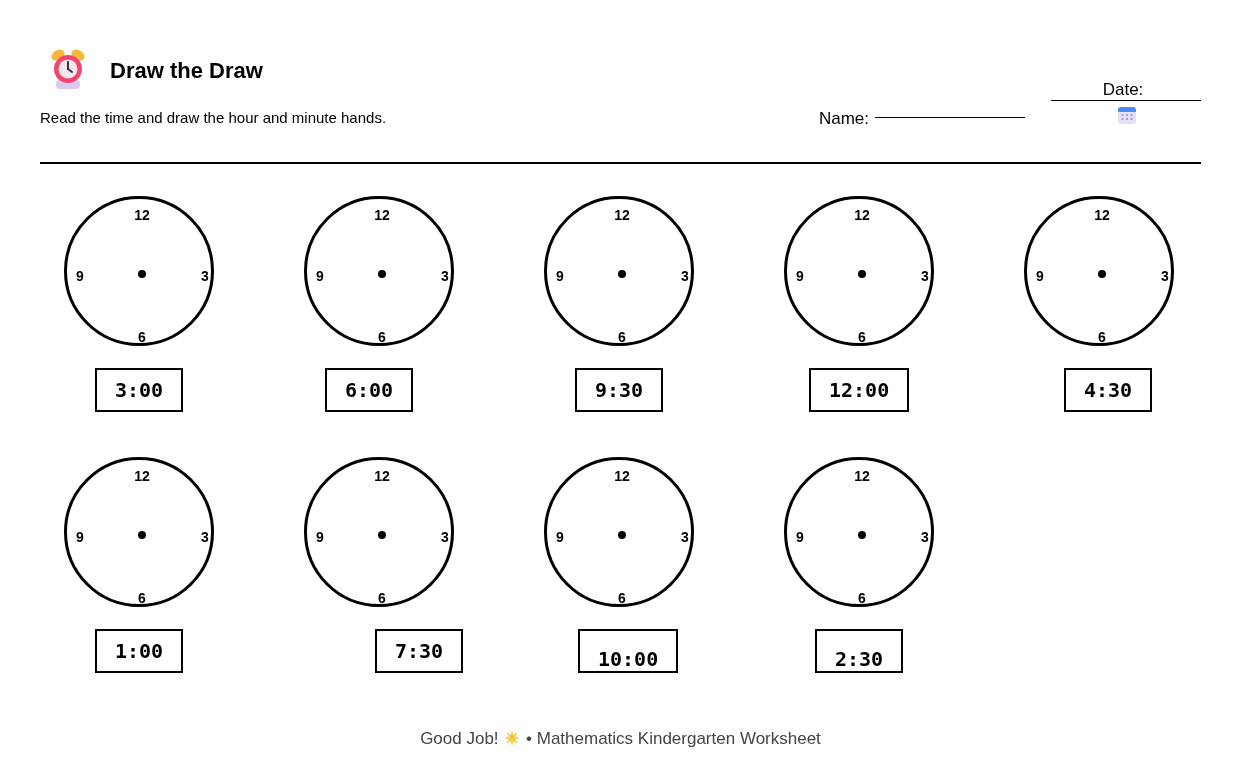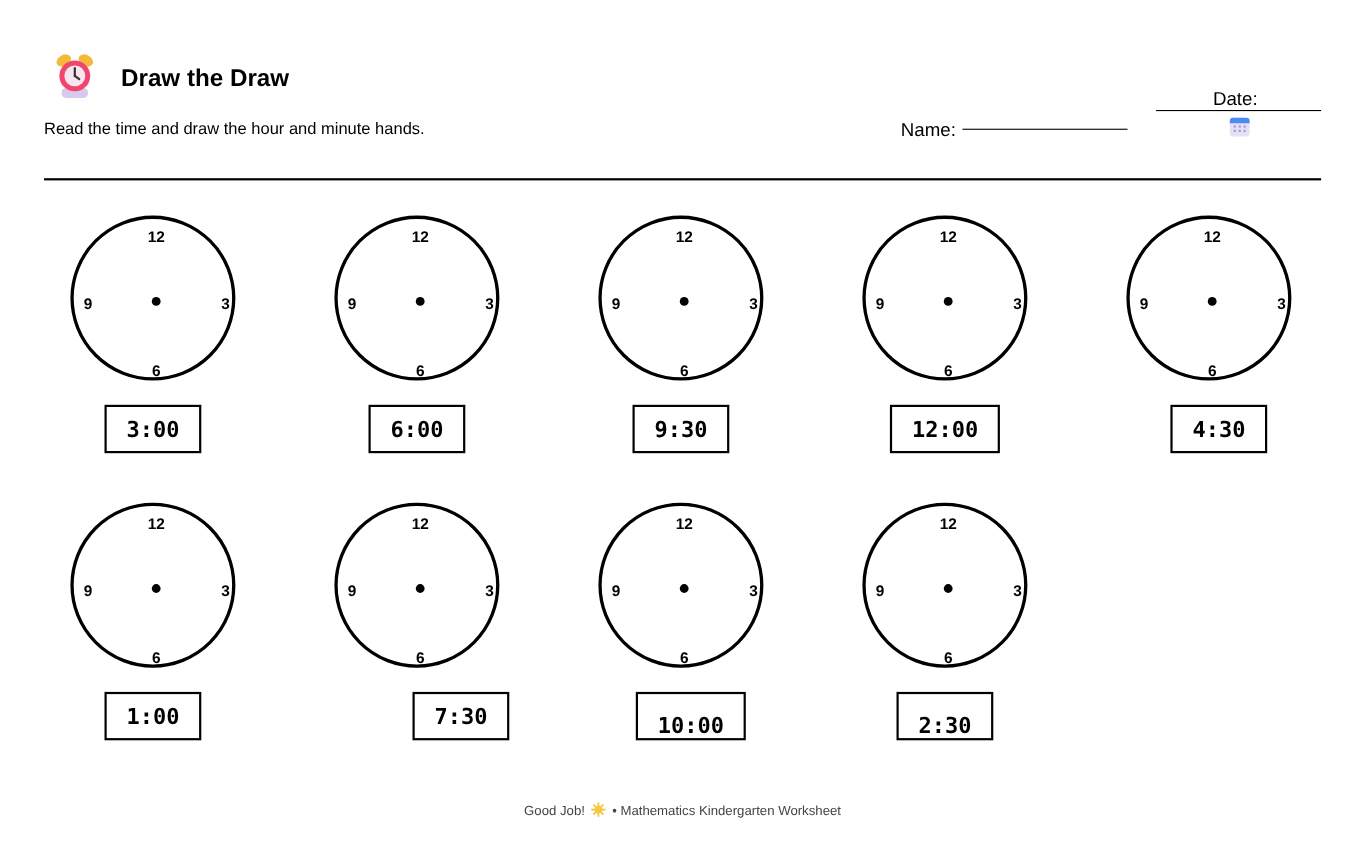--- a/index.html
+++ b/index.html
@@ -13,21 +13,21 @@
   .field { display: flex; align-items: center; font-size: 17px; }
   .field .line { display: inline-block; border-bottom: 1.5px solid #000; margin-left: 6px; margin-bottom: 4px; }
   .name-line { width: 150px; }
   .date-line { width: 150px; }
   .rule { position: absolute; left: 40px; top: 162px; width: 1161px; height: 2px; background: #000; }
   .clock-cell { position: absolute; width: 160px; }
   .face { position: absolute; left: 0; top: 0; width: 150px; height: 150px; border: 3.5px solid #000; border-radius: 50%; box-sizing: border-box; }
   .num { position: absolute; font-weight: bold; font-size: 14px; transform: translate(-50%, -50%); }
   .dot { position: absolute; left: 75px; top: 75px; width: 8px; height: 8px; border-radius: 50%; background: #000; transform: translate(-50%, -50%); }
   .timebox { position: absolute; top: 172px; height: 44px; border: 2px solid #000; box-sizing: border-box; display: flex; align-items: center; justify-content: center; font-family: "DejaVu Sans Mono", monospace; font-weight: bold; font-size: 20px; padding: 0 18px; white-space: nowrap; }
-  .footer { position: absolute; left: 0; width: 1241px; top: 729px; text-align: center; font-size: 12px; color: #444; }
+  .footer { position: absolute; left: 0; width: 1241px; top: 729px; text-align: center; font-size: 17px; color: #444; }
 </style>
 </head>
 <body>
 
 <div class="header">
   <div class="title-row">
     <span class="alarm">
       <svg width="36" height="42" viewBox="0 0 36 42">
         <ellipse cx="8" cy="7" rx="7" ry="5" fill="#f5b93a" transform="rotate(-30 8 7)"></ellipse>
         <ellipse cx="28" cy="7" rx="7" ry="5" fill="#f5b93a" transform="rotate(30 28 7)"></ellipse>
@@ -83,21 +83,21 @@
       </div>
     </div>
     <div class="clock-cell" style="left: 304px; top: 196px;">
       <div class="face">
         <span class="num" style="left:75px;top:16px">12</span>
         <span class="num" style="left:138px;top:77px">3</span>
         <span class="num" style="left:75px;top:138px">6</span>
         <span class="num" style="left:13px;top:77px">9</span>
         <span class="dot"></span>
       </div>
-      <div class="timebox" style="left: 31px;">
+      <div class="timebox" style="left: 21px;">
         <span>6:00</span>
       </div>
     </div>
     <div class="clock-cell" style="left: 544px; top: 196px;">
       <div class="face">
         <span class="num" style="left:75px;top:16px">12</span>
         <span class="num" style="left:138px;top:77px">3</span>
         <span class="num" style="left:75px;top:138px">6</span>
         <span class="num" style="left:13px;top:77px">9</span>
         <span class="dot"></span>

